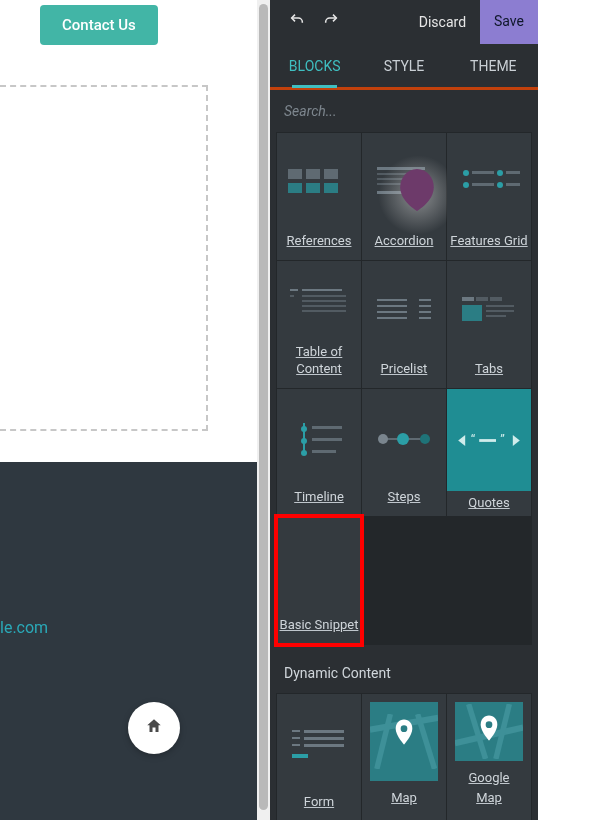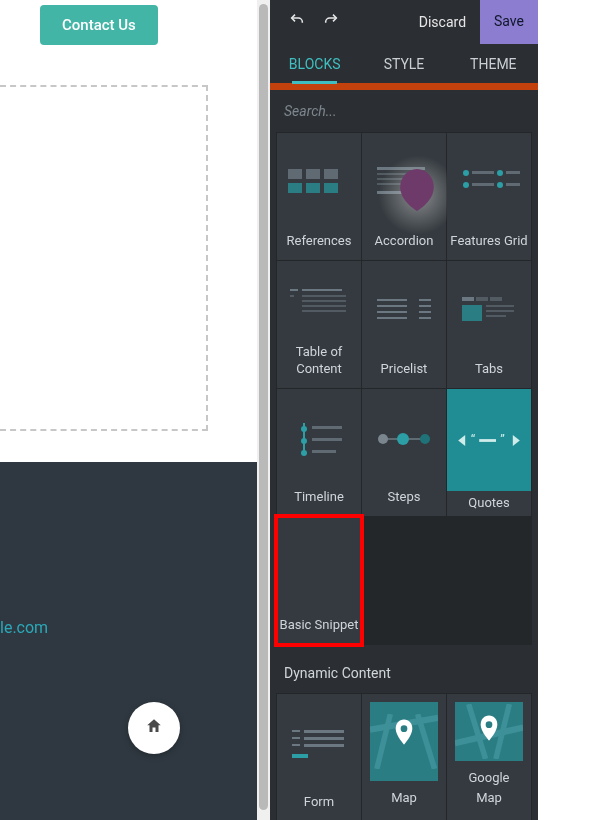--- a/index.html
+++ b/index.html
@@ -20,33 +20,33 @@
 
 
 .editor { position: absolute; left: 270px; top: 0; width: 268px; height: 820px; background: #2b2f33; color: #bfc6cc; display: flex; flex-direction: column; }
 
 .toolbar { height: 44px; display: flex; align-items: center; padding-left: 10px; }
 .toolbar-icon { width: 34px; height: 34px; display: flex; align-items: center; justify-content: center; cursor: pointer; color: #e6e6e6; }
 .toolbar-spacer { flex: 1; }
 .discard { color: #e6e6e6; font-size: 14px; padding: 0 14px; cursor: pointer; }
 .save-btn { background: #8c7dd1; color: #0f172a; font-size: 14px; padding: 13px 14px; height: 44px; cursor: pointer; }
 
-.tabs { display: flex; height: 46px; border-bottom: 7px solid #c2410c; }
+.tabs { display: flex; height: 46px; border-bottom: 3px solid #c2410c; }
 .tab { flex: 1; display: flex; align-items: center; justify-content: center; font-size: 14px; color: #c9cfd4; cursor: pointer; position: relative; }
 .tab.active { color: #3fbfc1; }
 .tab.active::after { content: ""; position: absolute; left: 22px; right: 22px; bottom: -1px; height: 3px; background: #3fbfc1; }
 
 .search-row { height: 42px; display: flex; align-items: center; padding: 0 14px; }
 .search-input { background: transparent; border: none; color: #c9cfd4; font-size: 14px; font-style: italic; width: 100%; outline: none; }
 .search-input::placeholder { color: #7d868e; }
 
 .panel-body { flex: 1; overflow: hidden; position: relative; }
 
 .blocks-grid { display: grid; grid-template-columns: repeat(3, 1fr); gap: 1px; background: #23272a; padding: 1px; margin: 0 6px; }
-.block-cell { background: #343a3f; height: 127px; display: flex; flex-direction: column; align-items: center; justify-content: flex-end; padding-bottom: 10px; cursor: grab; position: relative; }
+.block-cell { background: #343a3f; height: 127px; display: flex; flex-direction: column; align-items: center; justify-content: flex-end; padding-bottom: 10px; cursor: grab; position: relative; text-decoration: underline; }
 .block-label { font-size: 13px; color: #cfd5da; text-align: center; line-height: 1.3; }
 .block-preview { flex: 1; width: 100%; display: flex; align-items: center; justify-content: center; }
 .block-preview svg { max-width: 70px; max-height: 55px; }
 
 .block-cell.quotes-cell .block-preview { background: #1f8d93; margin: 0; width: 100%; }
 .block-cell.quotes-cell { padding: 0; }
 .block-cell.quotes-cell .block-label { padding: 4px 0; }
 
 .highlight-box { position: absolute; border: 4px solid #ff0000; pointer-events: none; z-index: 50; }
 

